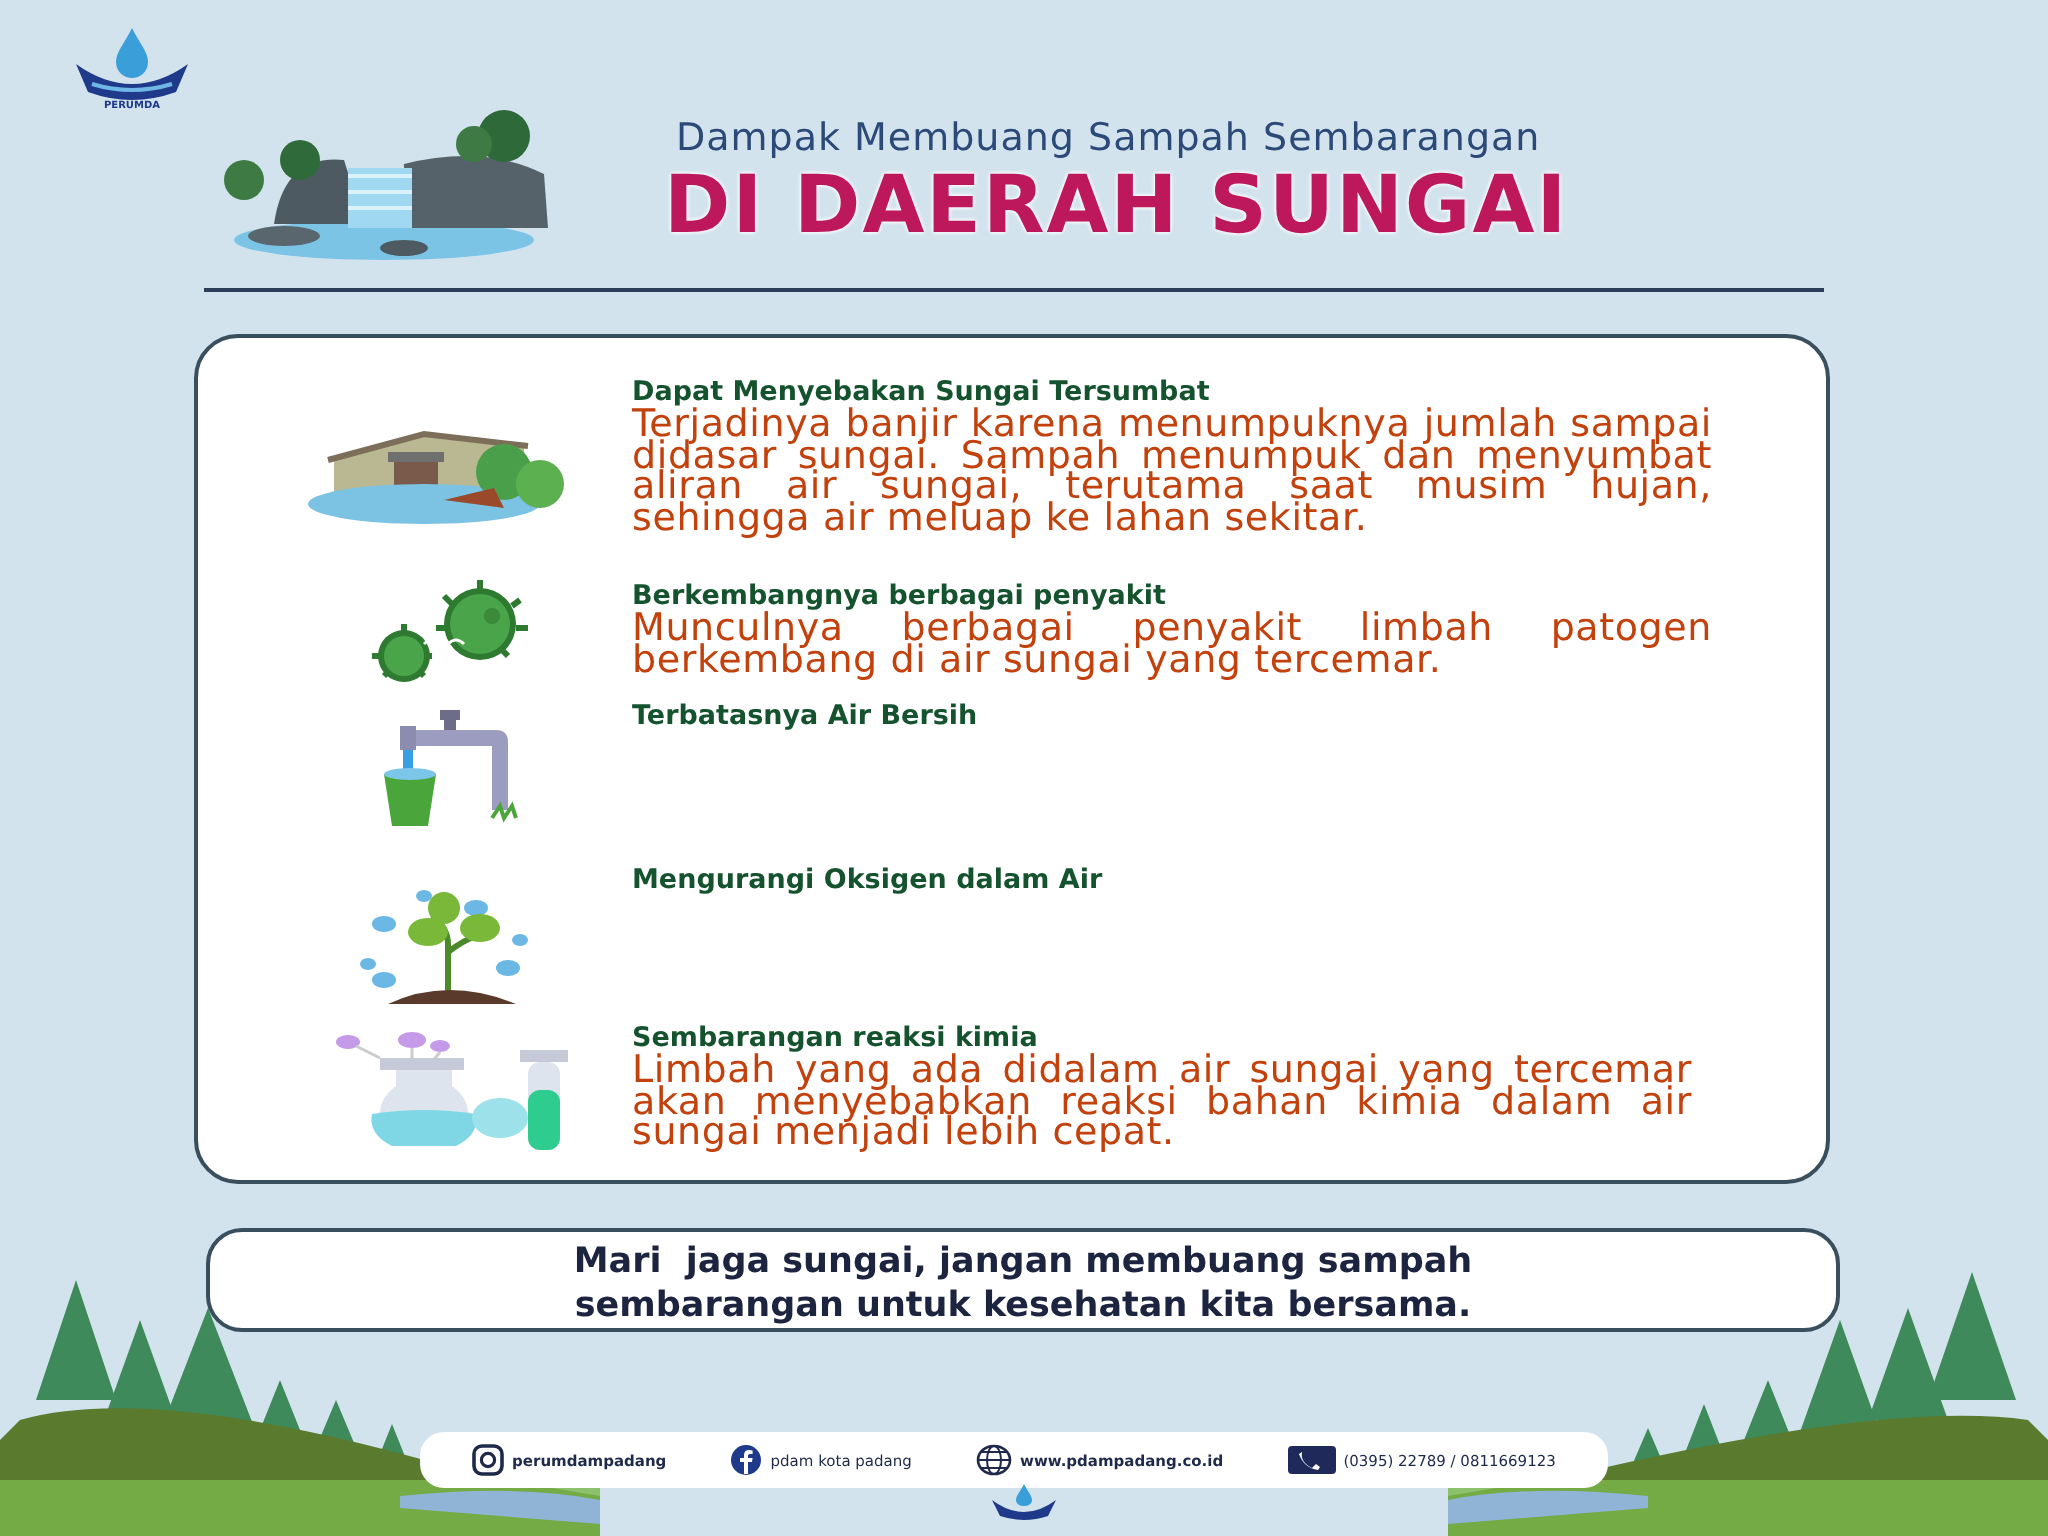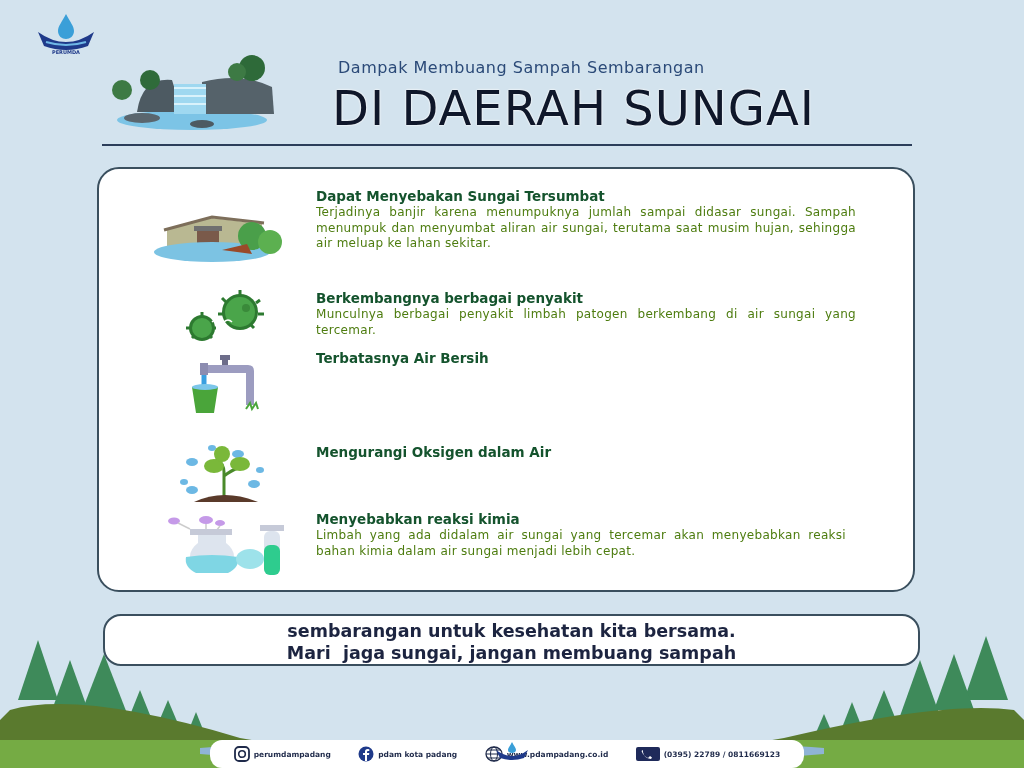--- a/index.html
+++ b/index.html
@@ -7,67 +7,67 @@
   body {
     background: #d3e3ee;
     font-family: "DejaVu Sans", sans-serif;
     position: relative;
     color: #2a2a2a;
   }
   .logo { position: absolute; left: 36px; top: 12px; width: 60px; height: 46px; }
   .waterfall { position: absolute; left: 102px; top: 52px; width: 180px; height: 82px; }
   .subtitle {
     position: absolute; left: 338px; top: 58px;
-    font-size: 16px; color: #2b4a78; letter-spacing: 0.5px;
+    font-size: 19px; color: #2b4a78; letter-spacing: 0.5px;
     font-family: "DejaVu Sans", sans-serif;
   }
   .title {
     position: absolute; left: 332px; top: 80px;
-    font-size: 48px; font-weight: normal; color: #0f172a;
+    font-size: 40px; font-weight: bold; color: #be185d;
     font-family: "DejaVu Sans", sans-serif;
     letter-spacing: 1px;
     text-shadow: 0 0 2px #fff, 0 0 2px #fff;
   }
   .divider {
     position: absolute; left: 102px; top: 144px; width: 810px; height: 2px; background: #2c3e5a;
   }
   .card {
     position: absolute; left: 97px; top: 167px; width: 818px; height: 425px;
     background: #ffffff; border: 2.5px solid #3a4f5e; border-radius: 22px;
   }
   .item { position: absolute; left: 316px; width: 540px; }
   .item-title {
     font-size: 13.5px; font-weight: bold; color: #14532d;
     font-family: "DejaVu Sans", sans-serif;
     line-height: 17px;
   }
   .item-body {
-    font-size: 12px; color: #4d7c0f; text-align: justify;
+    font-size: 19px; color: #c2410c; text-align: justify;
     line-height: 15.5px; letter-spacing: 0.3px;
     font-family: "DejaVu Sans", sans-serif;
   }
   .ico { position: absolute; }
   .cta {
     position: absolute; left: 103px; top: 614px; width: 817px; height: 52px;
     background: #fff; border: 2.5px solid #3a4f5e; border-radius: 18px;
     text-align: center; font-weight: bold; font-size: 17.5px; color: #1c2440;
     line-height: 22px; padding-top: 4px;
     font-family: "DejaVu Sans", sans-serif;
   }
   .forest-left { position: absolute; left: 0; top: 630px; width: 300px; height: 138px; }
   .forest-right { position: absolute; right: 0; top: 630px; width: 300px; height: 138px; }
   .footer-bar {
-    position: absolute; left: 210px; top: 740px; width: 594px; height: 28px;
+    position: absolute; left: 210px; top: 716px; width: 594px; height: 28px;
     background: #fff; border-radius: 12px;
     display: flex; align-items: center; justify-content: space-around; padding: 0 10px;
     font-size: 7.5px; color: #1f2a4a; font-weight: bold;
   }
   .footer-bar .seg { display: flex; align-items: center; gap: 4px; }
   .footer-bar .seg span.t { white-space: nowrap; }
-  .footer-bar .seg span.t.light { font-weight: bold; }
+  .footer-bar .seg span.t.light { font-weight: normal; }
   .bottom-logo { position: absolute; left: 492px; top: 740px; width: 40px; height: 24px; }
 </style>
 </head>
 <body>
 
 <svg class="logo" viewBox="0 0 60 46">
   <path d="M30 2 C26 10 22 14 22 19 C22 24 26 27 30 27 C34 27 38 24 38 19 C38 14 34 10 30 2Z" fill="#3a9fd8"></path>
   <path d="M2 20 Q30 40 58 20 L52 34 Q30 42 8 34Z" fill="#1f3a8a"></path>
   <path d="M10 30 Q30 36 50 30" stroke="#6fb8e6" stroke-width="2" fill="none"></path>
   <text x="30" y="42" font-size="5" fill="#1f3a8a" text-anchor="middle" font-family="DejaVu Sans, sans-serif" font-weight="bold">PERUMDA</text>
@@ -167,25 +167,25 @@
   <div class="item-title">Dapat Menyebakan Sungai Tersumbat</div>
   <div class="item-body">Terjadinya banjir karena menumpuknya jumlah sampai didasar sungai. Sampah menumpuk dan menyumbat aliran air sungai, terutama saat musim hujan, sehingga air meluap ke lahan sekitar.</div>
 </div>
 <div class="item" style="top:290px">
   <div class="item-title">Berkembangnya berbagai penyakit</div>
   <div class="item-body">Munculnya berbagai penyakit limbah patogen berkembang di air sungai yang tercemar.</div>
 </div>
 <div class="item" style="top:350px">
   <div class="item-title" style="margin-bottom:4px">Terbatasnya Air Bersih</div>
 </div>
-<div class="item" style="top:444px">
+<div class="item" style="top:432px">
   <div class="item-title">Mengurangi Oksigen dalam Air</div>
 </div>
 <div class="item" style="top:511px;width:530px">
-  <div class="item-title">Menyebabkan reaksi kimia</div>
+  <div class="item-title">Sembarangan reaksi kimia</div>
   <div class="item-body">Limbah yang ada didalam air sungai yang tercemar akan menyebabkan reaksi bahan kimia dalam air sungai menjadi lebih cepat.</div>
 </div>
 
 <svg class="forest-left" viewBox="0 0 300 138">
   <g fill="#3e8a5a">
     <path d="M38 10 L58 70 L18 70Z"></path>
       <path d="M70 30 L88 80 L52 80Z"></path>
     <path d="M104 24 L128 86 L80 86Z"></path>
       <path d="M140 60 L156 100 L124 100Z"></path>
     <path d="M168 70 L184 108 L152 108Z"></path>
@@ -203,22 +203,22 @@
       <path d="M160 60 L176 100 L144 100Z"></path>
     <path d="M128 72 L142 108 L114 108Z"></path>
       <path d="M100 84 L112 112 L88 112Z"></path>
   </g>
   <path d="M290 80 Q220 70 60 108 L0 118 L0 138 L300 138 L300 90Z" fill="#5a7a2e"></path>
   <rect x="0" y="110" width="300" height="28" fill="#7cb84a" opacity="0.8"></rect>
   <path d="M100 118 Q40 112 0 120 L0 132 Q50 128 100 124Z" fill="#8fb4d6"></path>
 </svg>
 
 <div class="cta">
+  <div style="white-space:pre">Mari  jaga sungai, jangan membuang sampah</div>
   <div>sembarangan untuk kesehatan kita bersama.</div>
-  <div style="white-space:pre">Mari  jaga sungai, jangan membuang sampah</div>
 </div>
 
 <div class="footer-bar">
   <div class="seg">
     <svg width="16" height="16" viewBox="0 0 16 16">
       <rect x="1" y="1" width="14" height="14" rx="4" fill="none" stroke="#1f2a4a" stroke-width="1.8"></rect>
       <circle cx="8" cy="8" r="3.3" fill="none" stroke="#1f2a4a" stroke-width="1.6"></circle>
     </svg>
     <span class="t">perumdampadang</span>
   </div>

